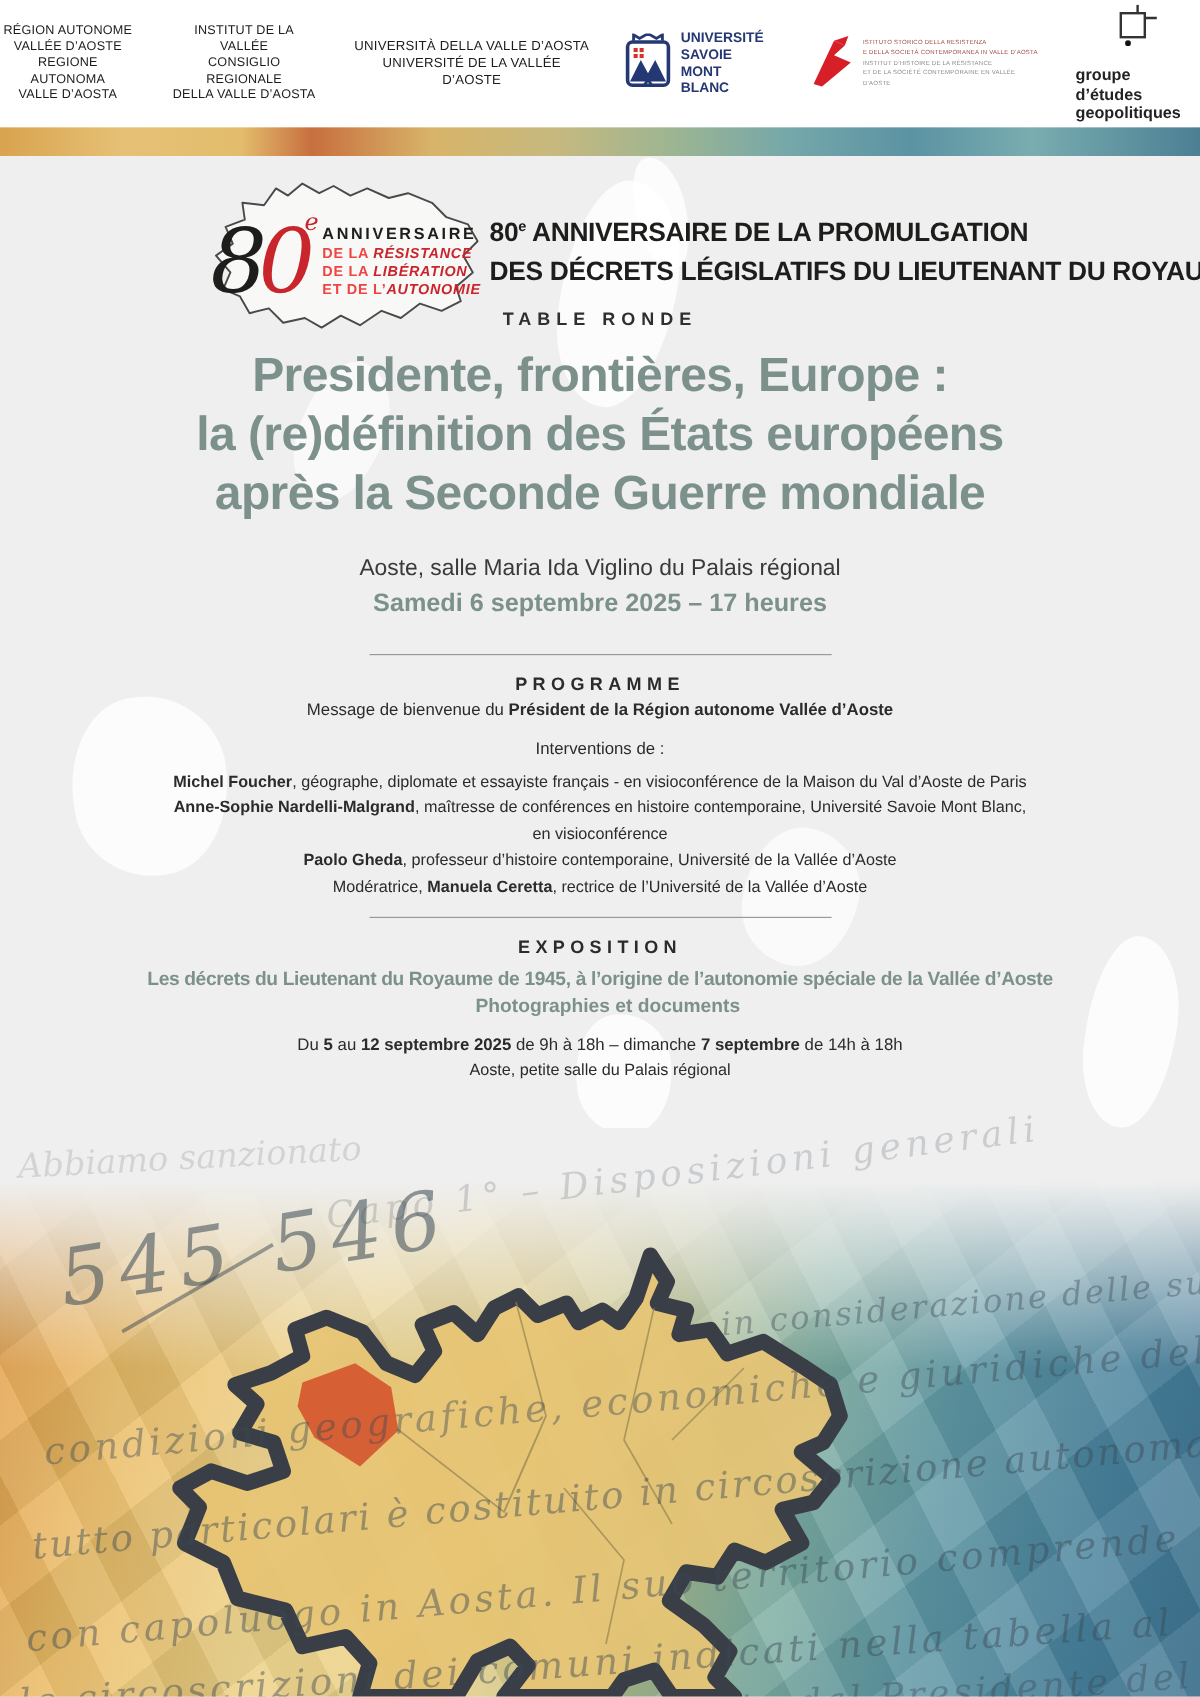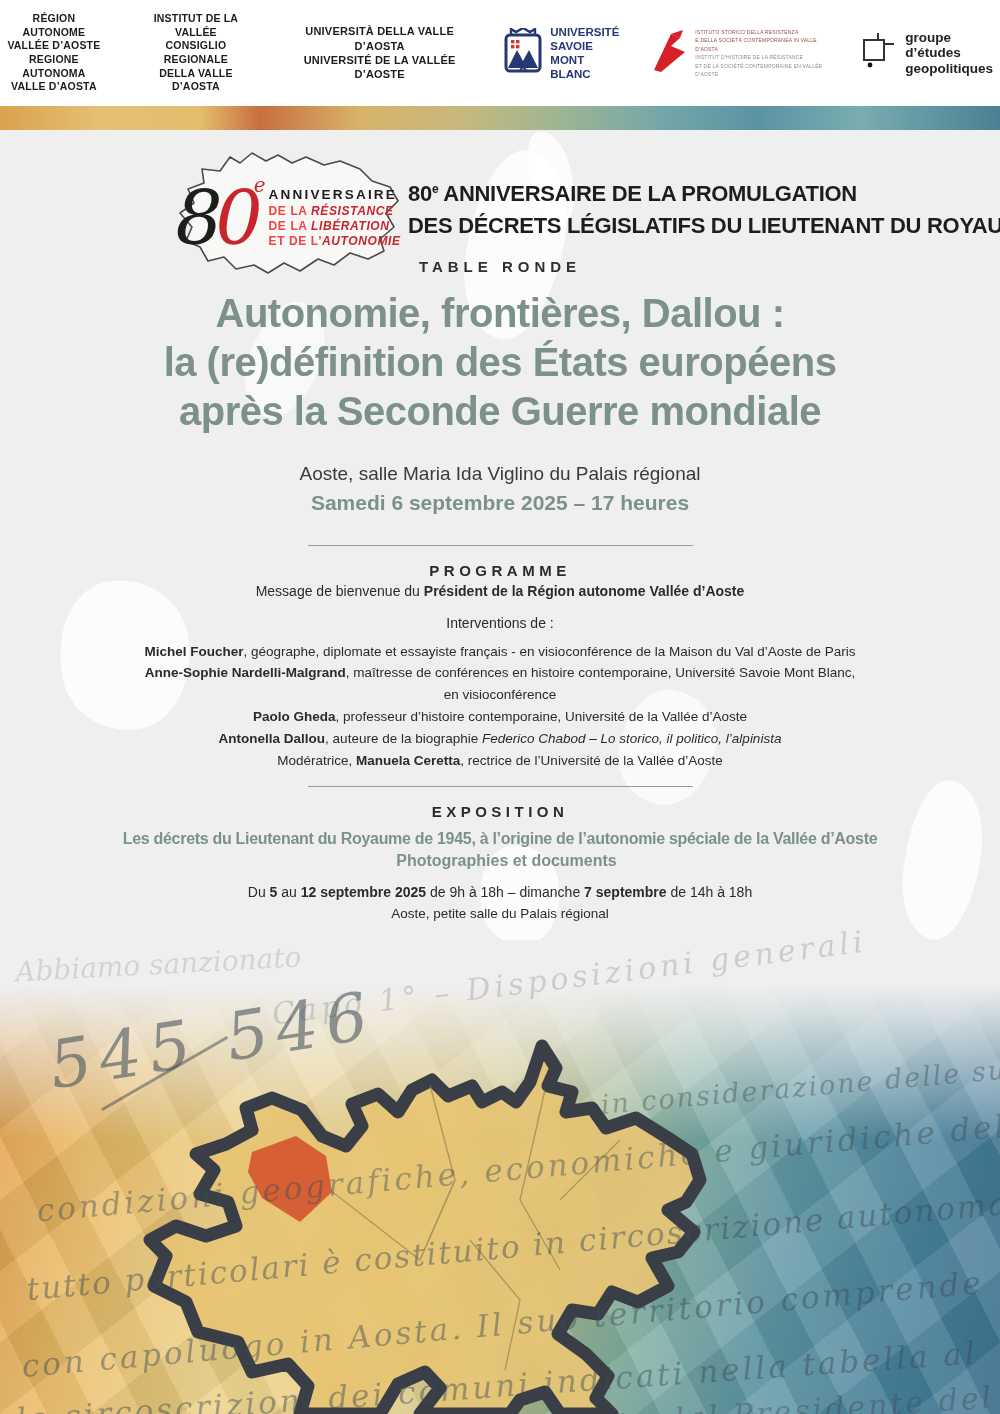--- a/index.html
+++ b/index.html
@@ -2,29 +2,29 @@
 <html><head>
 <meta charset="utf-8">
 <style>
   html,body{margin:0;padding:0;background:#888;}
   .poster{position:relative;width:1000px;height:1414px;margin:0 auto;background:#ffffff;overflow:hidden;
           font-family:"Liberation Sans",sans-serif;color:#2b2b2b;}
 
   
   .header{position:absolute;top:0;left:0;width:100%;height:106px;background:#fff;z-index:10;
           display:flex;align-items:center;justify-content:center;gap:28px;}
-  .org{font-weight:bold;font-size:10.5px;line-height:1.3;text-align:center;color:#1c1c1c;letter-spacing:.2px;}
+  .org{font-weight:normal;font-size:10.5px;line-height:1.3;text-align:center;color:#1c1c1c;letter-spacing:.2px;}
   .org.uni{font-size:11px;}
   .usmb{display:flex;align-items:center;gap:7px;}
   .usmb .txt{color:#253874;font-weight:bold;font-size:11.5px;line-height:1.22;}
   .istituto{display:flex;align-items:center;gap:6px;}
   .istituto .txt{font-size:5px;line-height:1.7;letter-spacing:.2px;}
   .istituto .it{color:#9c4a42;}
   .istituto .fr{color:#8a8a8a;}
-  .geg{display:flex;align-items:center;gap:10px;}
+  .geg{display:flex;align-items:center;gap:10px;flex-direction:column;}
   .geg .txt{font-weight:bold;font-size:13.5px;line-height:1.15;color:#222;}
 
   
   .strip{position:absolute;top:106px;left:0;width:100%;height:24px;z-index:9;
     background:linear-gradient(90deg,#d9a34f 0%,#e6c075 10%,#e3bd6d 20%,#c86f3f 26%,#d8b469 36%,
                #c7b97e 46%,#9db592 56%,#74a7aa 66%,#5c93a3 76%,#79adb0 86%,#4c7f93 100%);}
 
   
   .bg{position:absolute;top:130px;left:0;width:100%;height:1284px;background:#efefef;}
   .blob{position:absolute;background:#fff;opacity:.8;border-radius:46% 54% 48% 52% / 55% 45% 57% 43%;}
@@ -214,21 +214,21 @@
 
   <div class="mainhead">
     <div><span>80</span><sup>e</sup><span> ANNIVERSAIRE DE LA PROMULGATION</span></div>
     <div>DES DÉCRETS LÉGISLATIFS DU LIEUTENANT DU ROYAUME</div>
   </div>
 
   <div class="stack">
     <div class="kicker">TABLE RONDE</div>
 
     <div class="bigtitle">
-      <div>Autonomie, frontières, Dallou :</div>
+      <div>Presidente, frontières, Europe :</div>
       <div>la (re)définition des États européens</div>
       <div>après la Seconde Guerre mondiale</div>
     </div>
 
     <div class="venue">Aoste, salle Maria Ida Viglino du Palais régional</div>
     <div class="datetime">Samedi 6 septembre 2025 – 17 heures</div>
 
     <div class="rule"></div>
     <div class="section">PROGRAMME</div>
 
@@ -243,23 +243,20 @@
         <span class="b">Michel Foucher</span><span>, géographe, diplomate et essayiste français - en visioconférence de la Maison du Val d’Aoste de Paris</span>
       </div>
       <div>
         <span class="b">Anne-Sophie Nardelli-Malgrand</span><span>, maîtresse de conférences en histoire contemporaine, Université Savoie Mont Blanc,</span><br>
         <span>en visioconférence</span>
       </div>
       <div>
         <span class="b">Paolo Gheda</span><span>, professeur d’histoire contemporaine, Université de la Vallée d’Aoste</span>
       </div>
       <div>
-        <span class="b">Antonella Dallou</span><span>, auteure de la biographie </span><span class="i">Federico Chabod – Lo storico, il politico, l’alpinista</span>
-      </div>
-      <div>
         <span>Modératrice, </span><span class="b">Manuela Ceretta</span><span>, rectrice de l’Université de la Vallée d’Aoste</span>
       </div>
     </div>
 
     <div class="rule rule2"></div>
     <div class="section">EXPOSITION</div>
 
     <div class="expoline1">Les décrets du Lieutenant du Royaume de 1945, à l’origine de l’autonomie spéciale de la Vallée d’Aoste</div>
     <div class="expoline2">Photographies et documents</div>
 

